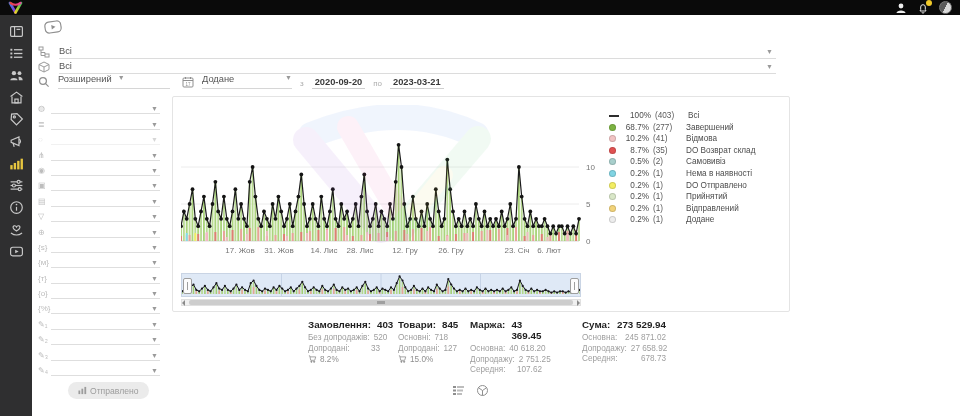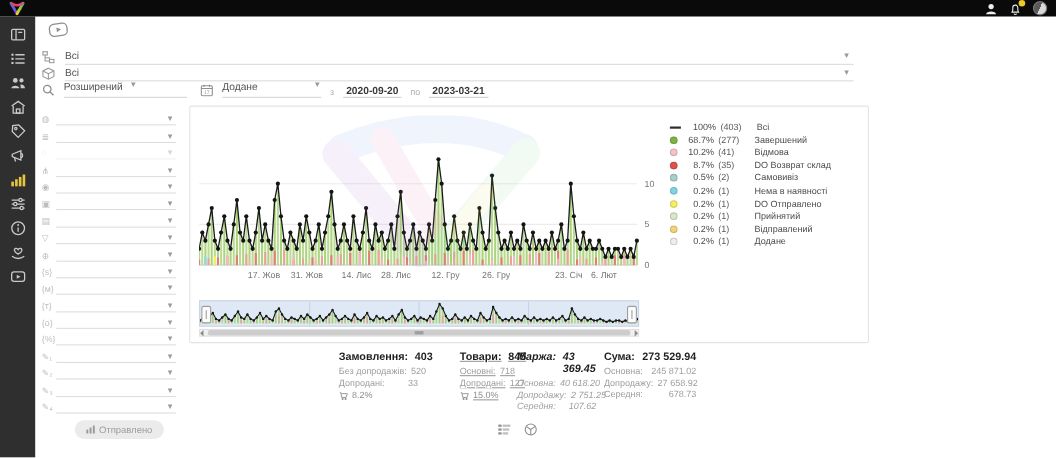--- a/index.html
+++ b/index.html
@@ -60,21 +60,21 @@
   .hscroll{position:absolute;left:8px;top:202px;width:400px;height:7px;background:#f0f0f0;border:1px solid #e0e0e0;box-sizing:border-box}
   .hs-thumb{position:absolute;left:7px;right:7px;top:0;height:5px;background:#cdcdcd;border-radius:2px;cursor:grab}
   .hs-thumb:after{content:"";position:absolute;left:50%;top:1px;width:8px;height:3px;margin-left:-4px;background:#9f9f9f}
   .hs-arrow{position:absolute;top:0;width:0;height:0;border:3px solid transparent;cursor:pointer}
   .hs-arrow.left{left:0;border-right-color:#8a8a8a;border-left:none;top:0}
   .hs-arrow.right{right:0;border-left-color:#8a8a8a;border-right:none}
   
   .stat-col{position:absolute;top:319px;font-size:8.2px;color:#9e9e9e}
   .stat-title{display:flex;justify-content:space-between;gap:6px;font-size:9.8px;color:#1f1f1f;font-weight:700;margin-bottom:3px}
   .stat-row{display:flex;justify-content:space-between;gap:4px;line-height:10.6px;white-space:nowrap}
-  .stat-pct{display:flex;align-items:center;gap:3px;line-height:11px;color:#8f8f8f}
+  .stat-pct{display:flex;gap:3px;line-height:11px;color:#8f8f8f}
   .foot-ic{position:absolute;top:384px;width:13px;height:13px;color:#8f8f8f;cursor:pointer}
 </style>
 </head>
 <body>
 
 <div class="topbar">
   <span>
     <svg width="15" height="13" viewBox="0 0 15 13">
       <defs>
         <linearGradient id="lgA" x1="0" y1="0" x2="1" y2="1">
@@ -1173,21 +1173,21 @@
       </div>
       <div class="stat-pct">
         <svg width="9" height="9" viewBox="0 0 10 10" fill="none" stroke="#8f8f8f" stroke-width="0.9">
           <path d="M1,2 H2 L3,7 H7.4 L8.6,3.2 H2.3"></path>
           <circle cx="3.8" cy="8.6" r="0.7" fill="#8f8f8f"></circle>
           <circle cx="6.8" cy="8.6" r="0.7" fill="#8f8f8f"></circle>
         </svg>
         <span>8.2%</span>
       </div>
     </div>
-    <div class="stat-col" style="left: 418px; width: 50px; text-decoration: underline;">
+    <div class="stat-col" style="left: 398px; width: 50px;">
       <div class="stat-title">
         <span>Товари:</span>
         <span>845</span>
       </div>
       <div class="stat-row">
         <span>Основні:</span>
         <span>718</span>
       </div>
       <div class="stat-row">
         <span>Допродані:</span>
@@ -1195,39 +1195,39 @@
       </div>
       <div class="stat-pct">
         <svg width="9" height="9" viewBox="0 0 10 10" fill="none" stroke="#8f8f8f" stroke-width="0.9">
           <path d="M1,2 H2 L3,7 H7.4 L8.6,3.2 H2.3"></path>
           <circle cx="3.8" cy="8.6" r="0.7" fill="#8f8f8f"></circle>
           <circle cx="6.8" cy="8.6" r="0.7" fill="#8f8f8f"></circle>
         </svg>
         <span>15.0%</span>
       </div>
     </div>
-    <div class="stat-col" style="left: 470px; width: 72px; font-style: italic;">
+    <div class="stat-col" style="left: 470px; width: 72px;">
       <div class="stat-title">
         <span>Маржа:</span>
         <span>43 369.45</span>
       </div>
       <div class="stat-row">
         <span>Основна:</span>
         <span>40 618.20</span>
       </div>
       <div class="stat-row">
         <span>Допродажу:</span>
         <span>2 751.25</span>
       </div>
       <div class="stat-row">
         <span>Середня:</span>
         <span>107.62</span>
       </div>
     </div>
-    <div class="stat-col" style="left: 549px; width: 84px; text-align: right;">
+    <div class="stat-col" style="left: 582px; width: 84px; text-align: right;">
       <div class="stat-title">
         <span>Сума:</span>
         <span>273 529.94</span>
       </div>
       <div class="stat-row">
         <span>Основна:</span>
         <span>245 871.02</span>
       </div>
       <div class="stat-row">
         <span>Допродажу:</span>

